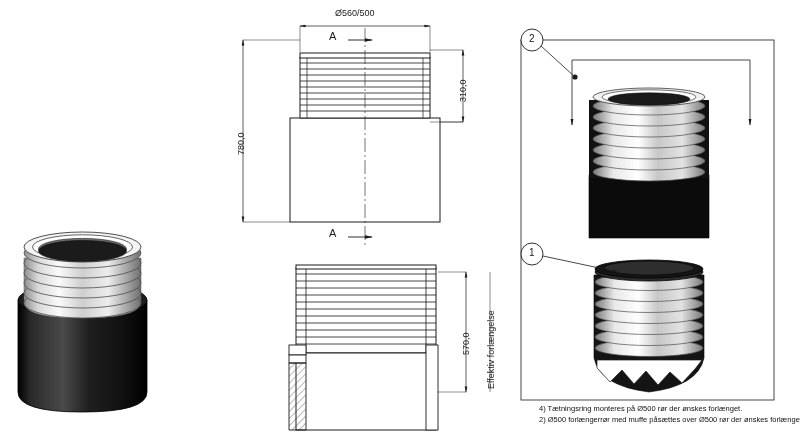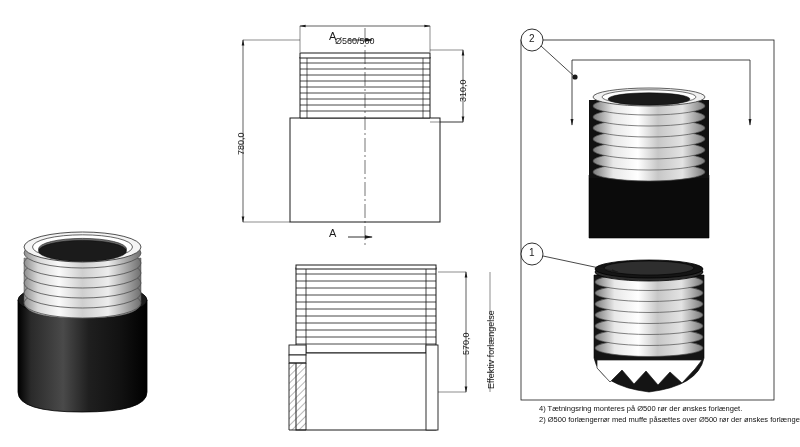--- a/index.html
+++ b/index.html
@@ -241,21 +241,21 @@
 
       <line x1="572" y1="60" x2="572" y2="125" stroke="#1a1a1a" stroke-width="0.8" marker-end="url(#arrL)"></line>
       <line x1="572" y1="60" x2="750" y2="60" stroke="#1a1a1a" stroke-width="0.8"></line>
       <line x1="750" y1="60" x2="750" y2="125" stroke="#1a1a1a" stroke-width="0.8" marker-end="url(#arrL)"></line>
 
       <circle cx="532" cy="254" r="11" fill="#ffffff" stroke="#1a1a1a" stroke-width="0.9"></circle>
       <path d="M 543 256 L 618 272" stroke="#1a1a1a" stroke-width="0.8" fill="none" marker-end="url(#arrL)"></path>
     </g>
   </svg>
 
-  <div class="label" style="left:335px; top:9px;margin-top:28px;">Ø560/500</div>
+  <div class="label" style="left:335px; top:9px;">Ø560/500</div>
 
   <div class="label vert" style="left:237px; top:155px;">780,0</div>
 
   <div class="label vert" style="left:459px; top:102px;">310,0</div>
 
   <div class="label big" style="left:329px; top:31px;">A</div>
 
   <div class="label big" style="left:329px; top:228px;">A</div>
 
   <div class="label vert" style="left:462px; top:355px;">570,0</div>

